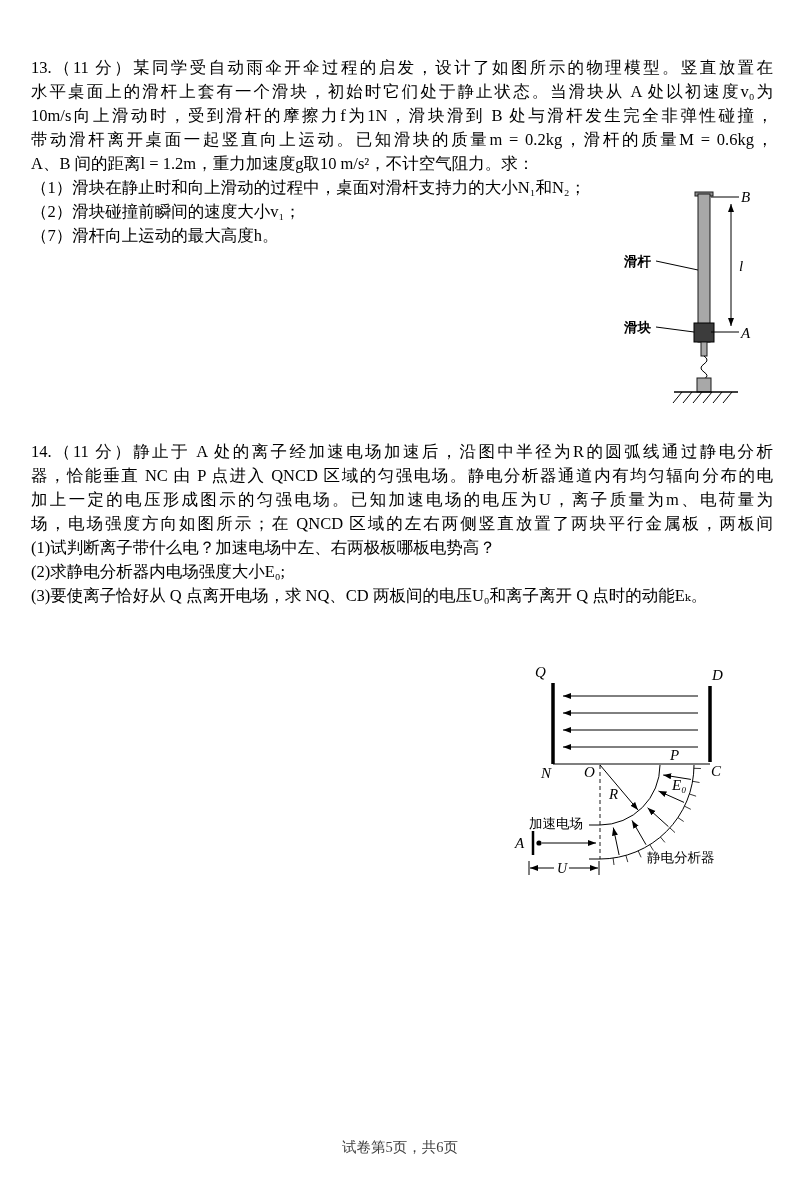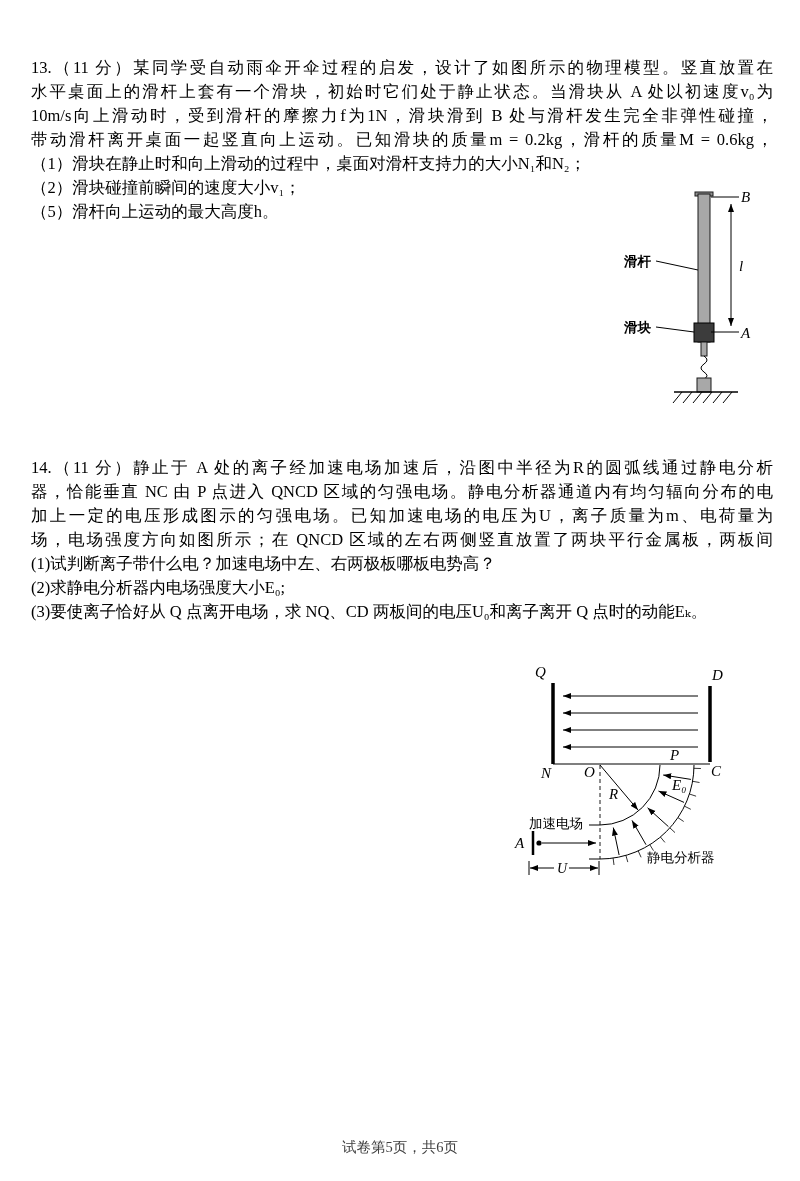--- a/index.html
+++ b/index.html
@@ -24,23 +24,24 @@
 </head>
 <body>
 
 <div class="page">
 
   <div class="text-block" style="top:44px">
     <div class="tline just">13.（11 分）某同学受自动雨伞开伞过程的启发，设计了如图所示的物理模型。竖直放置在</div>
     <div class="tline just">水平桌面上的滑杆上套有一个滑块，初始时它们处于静止状态。当滑块从 A 处以初速度v₀为</div>
     <div class="tline just">10m/s向上滑动时，受到滑杆的摩擦力f为1N，滑块滑到 B 处与滑杆发生完全非弹性碰撞，</div>
     <div class="tline just">带动滑杆离开桌面一起竖直向上运动。已知滑块的质量m = 0.2kg，滑杆的质量M = 0.6kg，</div>
+    <div class="tline">A、B 间的距离l = 1.2m，重力加速度g取10 m/s²，不计空气阻力。求：</div>
     <div class="tline">（1）滑块在静止时和向上滑动的过程中，桌面对滑杆支持力的大小N₁和N₂；</div>
     <div class="tline">（2）滑块碰撞前瞬间的速度大小v₁；</div>
-    <div class="tline">（5）滑杆向上运动的最大高度h。</div>
+    <div class="tline">（7）滑杆向上运动的最大高度h。</div>
   </div>
 
   <svg class="fig" style="left:598px; top:180px" width="185" height="240" viewBox="0 0 185 240">
     <defs>
       <marker id="ar13" markerWidth="9" markerHeight="7" refX="8" refY="3" orient="auto-start-reverse" markerUnits="userSpaceOnUse">
         <path d="M0,0 L8,3 L0,6 Z" fill="#000"></path>
       </marker>
     </defs>
     <g>
       <rect x="97" y="12" width="18" height="4" fill="#8f8f8f" stroke="#1a1a1a" stroke-width="1"></rect>
@@ -68,21 +69,21 @@
       <text x="141" y="91" class="vtxt">l</text>
     </g>
     <g>
       <text x="26" y="86" class="ctxt" style="font-weight:bold">滑杆</text>
       <line x1="58" y1="81" x2="100" y2="90" class="thin"></line>
       <text x="26" y="152" class="ctxt" style="font-weight:bold">滑块</text>
       <line x1="58" y1="147" x2="96" y2="152" class="thin"></line>
     </g>
   </svg>
 
-  <div class="text-block" style="top:444px">
+  <div class="text-block" style="top:428px">
     <div class="tline just">14.（11 分）静止于 A 处的离子经加速电场加速后，沿图中半径为R的圆弧线通过静电分析</div>
     <div class="tline just">器，恰能垂直 NC 由 P 点进入 QNCD 区域的匀强电场。静电分析器通道内有均匀辐向分布的电</div>
     <div class="tline just">加上一定的电压形成图示的匀强电场。已知加速电场的电压为U，离子质量为m、电荷量为</div>
     <div class="tline just">场，电场强度方向如图所示；在 QNCD 区域的左右两侧竖直放置了两块平行金属板，两板间</div>
     <div class="tline">(1)试判断离子带什么电？加速电场中左、右两极板哪板电势高？</div>
     <div class="tline">(2)求静电分析器内电场强度大小E₀;</div>
     <div class="tline">(3)要使离子恰好从 Q 点离开电场，求 NQ、CD 两板间的电压U₀和离子离开 Q 点时的动能Eₖ。</div>
   </div>
 
   <svg class="fig" style="left:495px; top:658px" width="270" height="235" viewBox="0 0 270 235">

